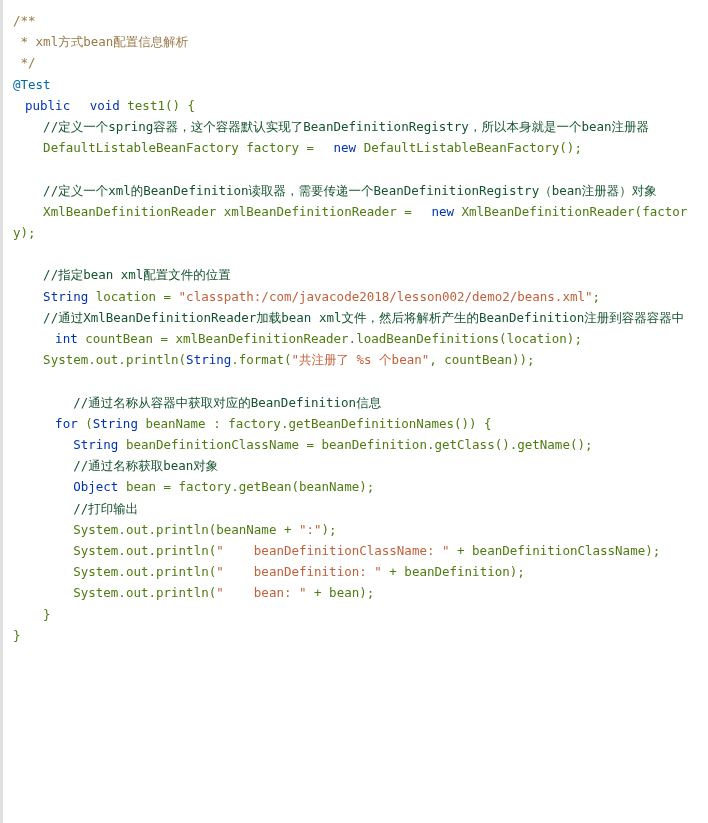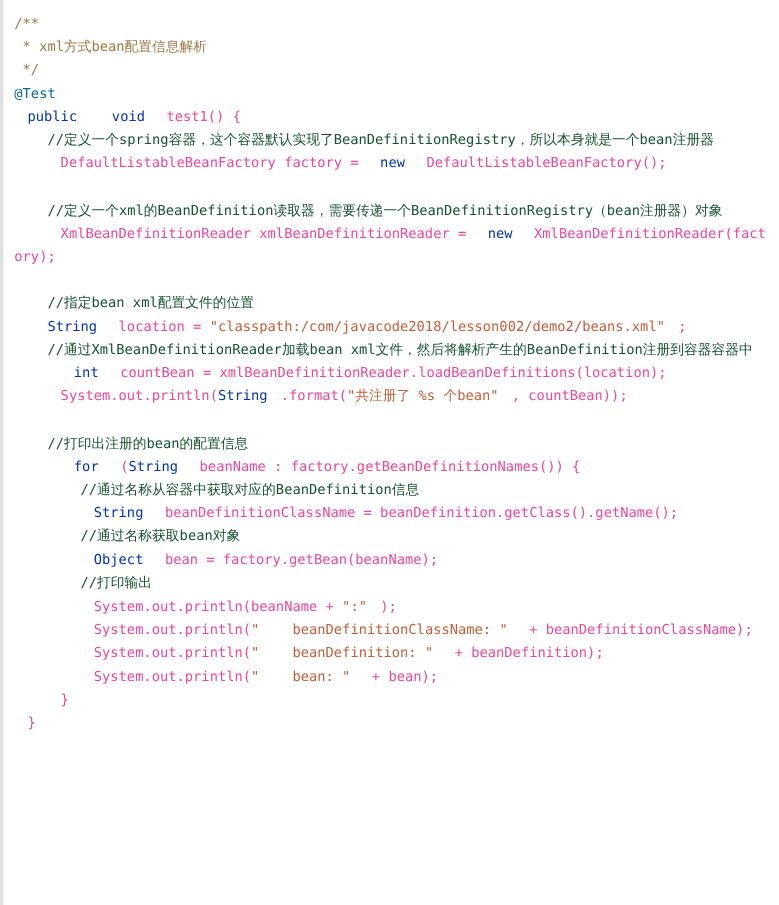--- a/index.html
+++ b/index.html
@@ -28,21 +28,21 @@
     white-space: pre-wrap;
     word-break: break-all;
     color: #333333;
     min-height: 21.2px;
   }
   .tok-comment   { color: #14532d; }
   .tok-doc       { color: #9b7a4a; }
   .tok-annot     { color: #0369a1; }
   .tok-keyword   { color: #0033b3; font-weight: normal; margin-left: 12px; }
   .tok-type      { color: #0033b3; text-align: right; }
-  .tok-plain     { color: #ec4899; padding-left: 12px; }
+  .tok-plain     { color: #4d7c0f; }
   .tok-string    { color: #c1603a; }
 </style>
 </head>
 <body>
 
 <div id="code-block">
   <div id="code-lines">
       <div class="code-line"><span class="tok-doc">/**</span></div>
       <div class="code-line"><span class="tok-doc"> * xml方式bean配置信息解析</span></div>
       <div class="code-line"><span class="tok-doc"> */</span></div>
@@ -53,23 +53,22 @@
       <div class="code-line">&nbsp;</div>
       <div class="code-line"><span class="tok-comment">    //定义一个xml的BeanDefinition读取器，需要传递一个BeanDefinitionRegistry（bean注册器）对象</span></div>
       <div class="code-line"><span class="tok-plain">    XmlBeanDefinitionReader xmlBeanDefinitionReader = </span><span class="tok-keyword">new</span><span class="tok-plain"> XmlBeanDefinitionReader(factory);</span></div>
       <div class="code-line">&nbsp;</div>
       <div class="code-line"><span class="tok-comment">    //指定bean xml配置文件的位置</span></div>
       <div class="code-line"><span class="tok-type">    String</span><span class="tok-plain"> location = </span><span class="tok-string">"classpath:/com/javacode2018/lesson002/demo2/beans.xml"</span><span class="tok-plain">;</span></div>
       <div class="code-line"><span class="tok-comment">    //通过XmlBeanDefinitionReader加载bean xml文件，然后将解析产生的BeanDefinition注册到容器容器中</span></div>
       <div class="code-line"><span class="tok-plain">    </span><span class="tok-keyword">int</span><span class="tok-plain"> countBean = xmlBeanDefinitionReader.loadBeanDefinitions(location);</span></div>
       <div class="code-line"><span class="tok-plain">    System.out.println(</span><span class="tok-type">String</span><span class="tok-plain">.format(</span><span class="tok-string">"共注册了 %s 个bean"</span><span class="tok-plain">, countBean));</span></div>
       <div class="code-line">&nbsp;</div>
-      <div class="code-line"><span class="tok-comment">    //打印出注册的bean的配置信息</span></div>
+      <div class="code-line"><span class="tok-comment">        //通过名称从容器中获取对应的BeanDefinition信息</span></div>
       <div class="code-line"><span class="tok-plain">    </span><span class="tok-keyword">for</span><span class="tok-plain"> (</span><span class="tok-type">String</span><span class="tok-plain"> beanName : factory.getBeanDefinitionNames()) {</span></div>
-      <div class="code-line"><span class="tok-comment">        //通过名称从容器中获取对应的BeanDefinition信息</span></div>
       <div class="code-line"><span class="tok-plain">        </span><span class="tok-type">String</span><span class="tok-plain"> beanDefinitionClassName = beanDefinition.getClass().getName();</span></div>
       <div class="code-line"><span class="tok-comment">        //通过名称获取bean对象</span></div>
       <div class="code-line"><span class="tok-plain">        </span><span class="tok-type">Object</span><span class="tok-plain"> bean = factory.getBean(beanName);</span></div>
       <div class="code-line"><span class="tok-comment">        //打印输出</span></div>
       <div class="code-line"><span class="tok-plain">        System.out.println(beanName + </span><span class="tok-string">":"</span><span class="tok-plain">);</span></div>
       <div class="code-line"><span class="tok-plain">        System.out.println(</span><span class="tok-string">"    beanDefinitionClassName: "</span><span class="tok-plain"> + beanDefinitionClassName);</span></div>
       <div class="code-line"><span class="tok-plain">        System.out.println(</span><span class="tok-string">"    beanDefinition: "</span><span class="tok-plain"> + beanDefinition);</span></div>
       <div class="code-line"><span class="tok-plain">        System.out.println(</span><span class="tok-string">"    bean: "</span><span class="tok-plain"> + bean);</span></div>
       <div class="code-line"><span class="tok-plain">    }</span></div>
       <div class="code-line"><span class="tok-plain">}</span></div>

